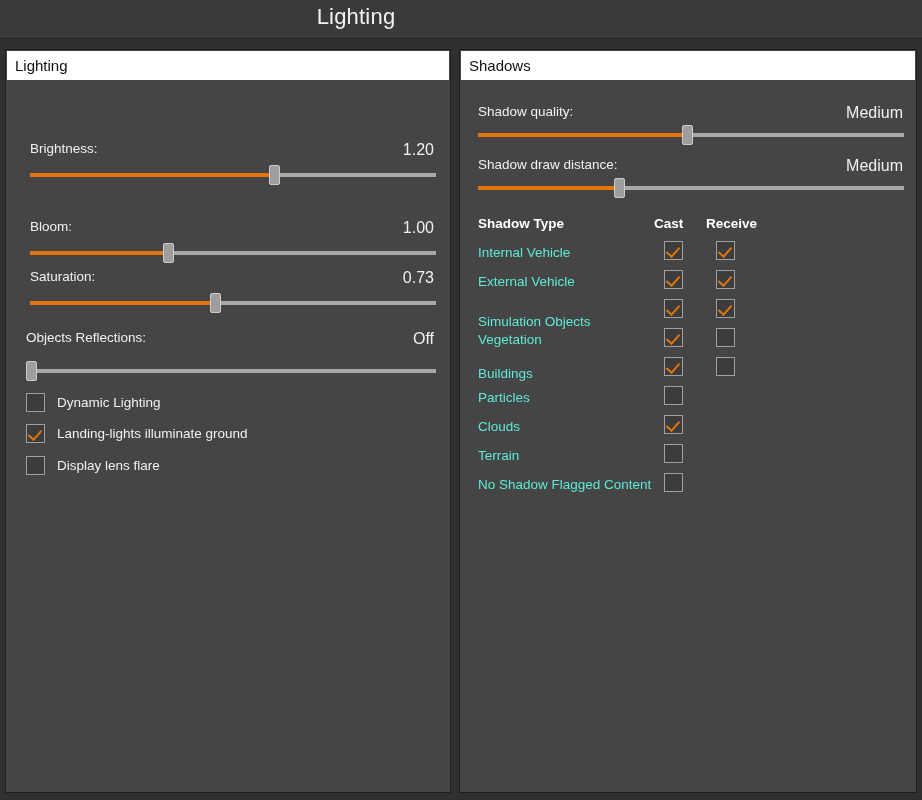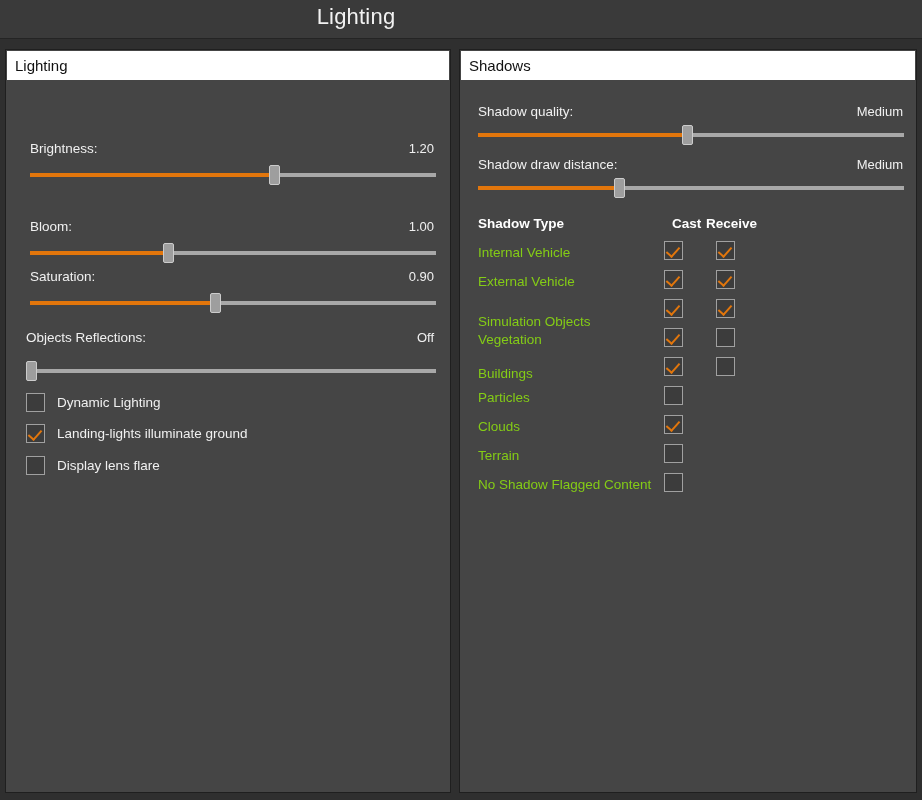--- a/index.html
+++ b/index.html
@@ -66,21 +66,21 @@
   }
 
   
   .lbl {
     color: #f0f0f0;
     font-size: 13.5px;
     white-space: nowrap;
   }
   .val {
     color: #f0f0f0;
-    font-size: 13px;
+    font-size: 16px;
     white-space: nowrap;
   }
 
   
   .cbrow {
     position: absolute;
     display: flex;
     align-items: center;
     height: 20px;
   }
@@ -138,21 +138,21 @@
   
   .sh-head {
     position: absolute;
     color: #ffffff;
     font-size: 13.5px;
     font-weight: bold;
     white-space: nowrap;
   }
   .sh-name {
     position: absolute;
-    color: #84cc16;
+    color: #5eead4;
     font-size: 13.5px;
     white-space: nowrap;
   }
   .sh-box {
     position: absolute;
     width: 19px; height: 19px;
     border: 1px solid #a0a0a0;
     background: #3c3c3c;
   }
   .sh-box.checked::after {
@@ -189,21 +189,21 @@
 
       <div class="lbl" style="position:absolute; left:24px; top:139px;">Bloom:</div>
       <div class="val" style="position:absolute; right:16px; top:139px;">1.00</div>
       <div class="slider" style="left:24px; right:14px; top:166px;">
         <div class="track"></div>
         <div class="fill" style="width:34%;"></div>
         <div class="thumb" style="left:34%;"></div>
       </div>
 
       <div class="lbl" style="position:absolute; left:24px; top:189px;">Saturation:</div>
-      <div class="val" style="position:absolute; right:16px; top:189px;">0.90</div>
+      <div class="val" style="position:absolute; right:16px; top:189px;">0.73</div>
       <div class="slider" style="left:24px; right:14px; top:216px;">
         <div class="track"></div>
         <div class="fill" style="width:45.5%;"></div>
         <div class="thumb" style="left:45.5%;"></div>
       </div>
 
       <div class="lbl" style="position:absolute; left:20px; top:250px;">Objects Reflections:</div>
       <div class="val" style="position:absolute; right:16px; top:250px;">Off</div>
       <div class="slider" style="left:24px; right:14px; top:284px;">
         <div class="track"></div>
@@ -241,21 +241,21 @@
 
       <div class="lbl" style="position:absolute; left:18px; top:77px;">Shadow draw distance:</div>
       <div class="val" style="position:absolute; right:13px; top:77px;">Medium</div>
       <div class="slider" style="left:18px; right:12px; top:101px;">
         <div class="track"></div>
         <div class="fill" style="width:33%;"></div>
         <div class="thumb" style="left:33%;"></div>
       </div>
 
       <div class="sh-head" style="left:18px; top:136px;">Shadow Type</div>
-      <div class="sh-head" style="left:212px; top:136px;">Cast</div>
+      <div class="sh-head" style="left:194px; top:136px;">Cast</div>
       <div class="sh-head" style="left:246px; top:136px;">Receive</div>
 
       <div class="sh-name" style="left:18px; top:165px;">Internal Vehicle</div>
       <div class="sh-box checked" style="left:204px; top:161px;"></div>
       <div class="sh-box checked" style="left:256px; top:161px;"></div>
 
       <div class="sh-name" style="left:18px; top:194px;">External Vehicle</div>
       <div class="sh-box checked" style="left:204px; top:190px;"></div>
       <div class="sh-box checked" style="left:256px; top:190px;"></div>
 

